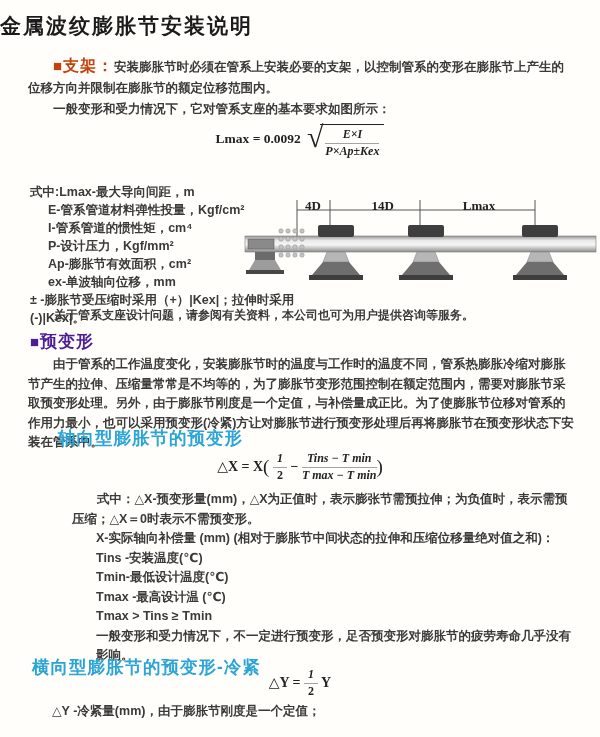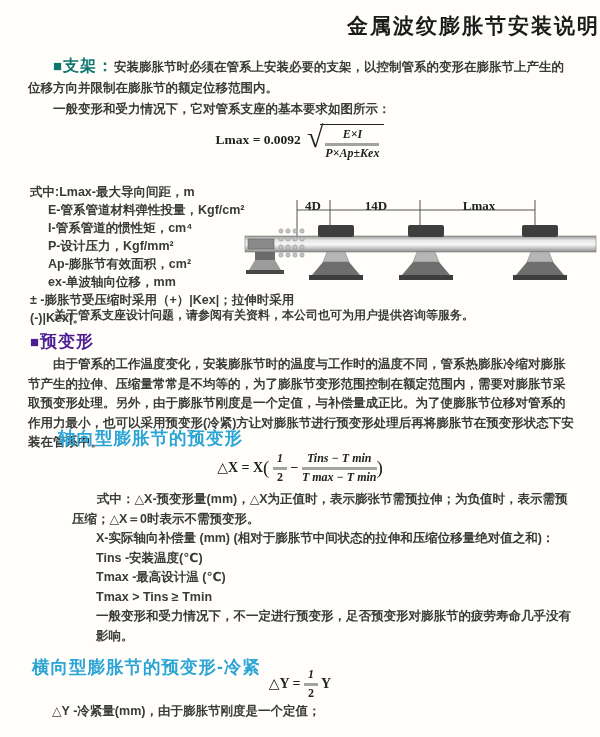--- a/index.html
+++ b/index.html
@@ -5,40 +5,40 @@
   * { margin:0; padding:0; box-sizing:border-box; }
   html,body { background:#ffffff; }
   .page {
     position:relative; width:600px; height:737px; margin:0 auto;
     background:#fffefa; overflow:hidden;
     font-family:"Liberation Sans","DejaVu Sans",sans-serif;
     color:#3a3a3a;
   }
   .doc-title {
     position:absolute; top:12px; left:0; width:100%;
-    text-align:right; font-size:21px; font-weight:bold; color:#1b1b1b;
+    text-align:left; font-size:21px; font-weight:bold; color:#1b1b1b;
     letter-spacing:2px;
   }
   .body-text { font-size:12.5px; line-height:21px; font-weight:600; color:#3a3a3a; }
   .indent { text-indent:2em; }
   .sec-head-inline {
-    color:#0f766e; font-size:16px; font-weight:bold; letter-spacing:1px;
+    color:#c2410c; font-size:16px; font-weight:bold; letter-spacing:1px;
   }
   .sec-head-inline .sq { font-size:15px; }
   .block-abs { position:absolute; }
   .support-block { top:55px; left:28px; right:26px; }
   .formula-row {
     position:absolute; left:0; width:100%; text-align:center;
     font-family:"Liberation Serif","DejaVu Serif",serif; font-weight:bold;
     color:#222; font-size:13.5px;
   }
   .f1 { top:122px; }
   .frac { display:inline-flex; flex-direction:column; vertical-align:middle;
           text-align:center; line-height:1.15; font-size:12px; }
-  .frac .num { border-bottom:3px solid #a3a3a3; padding:0 4px 1px;font-style:italic; }
+  .frac .num { border-bottom:1px solid #a3a3a3; padding:0 4px 1px;font-style:italic; }
   .frac .den { padding-top:1px; }
   .ital { font-style:italic; }
   .sqrt-wrap { display:inline-flex; align-items:flex-start; vertical-align:middle; margin-left:6px; }
   .sqrt-sym { font-size:30px; line-height:30px; font-weight:normal; margin-right:-3px; }
   .radicand { border-top:1.5px solid #222; padding:3px 5px 0; display:inline-block; margin-top:2px; }
   .def-list { top:164px; left:30px; width:300px; font-size:12.5px; line-height:18px; font-weight:600;margin-top:19px; }
   .def-list .sub { padding-left:18px; }
   .consult-line { top:307px; left:30px; right:20px; font-size:12px; font-weight:600; text-indent:24px; }
   .diagram { top:196px; left:243px; width:355px; height:95px; }
   .diagram .dim-label {
@@ -149,21 +149,21 @@
         <rect x="156" y="79" width="54" height="5" fill="#3e3e3e"></rect>
       </g>
       <g>
         <rect x="279" y="29" width="36" height="12" rx="2" fill="#3e3e3e"></rect>
         <polygon points="284,66 310,66 306,56 288,56" fill="#b6b6b6" stroke="#7d7d7d" stroke-width="0.5"></polygon>
         <polygon points="273,79 321,79 310,66 284,66" fill="#6e6e6e"></polygon>
         <rect x="270" y="79" width="54" height="5" fill="#3e3e3e"></rect>
       </g>
     </svg>
     <span class="dim-label" style="left:55px;width:30px;">4D</span>
-    <span class="dim-label" style="left:115px;width:36px;">14D</span>
+    <span class="dim-label" style="left:115px;width:36px;text-align:right;">14D</span>
     <span class="dim-label" style="left:213px;width:46px;">Lmax</span>
   </div>
 
   <div class="block-abs consult-line">关于管系支座设计问题，请参阅有关资料，本公司也可为用户提供咨询等服务。</div>
 
   <div class="block-abs sec2-head"><span class="sq">■</span><span>预变形</span></div>
 
   <div class="block-abs preform-para body-text indent">由于管系的工作温度变化，安装膨胀节时的温度与工作时的温度不同，管系热膨胀冷缩对膨胀节产生的拉伸、压缩量常常是不均等的，为了膨胀节变形范围控制在额定范围内，需要对膨胀节采取预变形处理。另外，由于膨胀节刚度是一个定值，与补偿量成正比。为了使膨胀节位移对管系的作用力最小，也可以采用预变形(冷紧)方让对膨胀节进行预变形处理后再将膨胀节在预变形状态下安装在管系中。</div>
 
   <div class="sub-head axial-head">轴向型膨胀节的预变形</div>
@@ -178,20 +178,21 @@
     <span class="frac ital">
         <span class="num">Tins − T min</span>
         <span class="den">T max − T min</span>
       </span><span class="paren">)</span>
   </div>
 
   <div class="block-abs axial-block body-text">
     <p class="indent">式中：△X-预变形量(mm)，△X为正值时，表示膨张节需预拉伸；为负值时，表示需预压缩；△X＝0时表示不需预变形。</p>
     <div class="item">X-实际轴向补偿量 (mm) (相对于膨胀节中间状态的拉伸和压缩位移量绝对值之和)：</div>
     <div class="item">Tins -安装温度(℃)</div>
+    <div class="item">Tmin-最低设计温度(℃)</div>
     <div class="item">Tmax -最高设计温 (℃)</div>
     <div class="item">Tmax &gt; Tins ≥ Tmin</div>
     <div class="item">一般变形和受力情况下，不一定进行预变形，足否预变形对膨胀节的疲劳寿命几乎没有影响。</div>
   </div>
 
   <div class="sub-head lateral-head">横向型膨胀节的预变形-冷紧</div>
 
   <div class="formula-row f3">
     <span>△Y =</span>
     <span class="frac">

